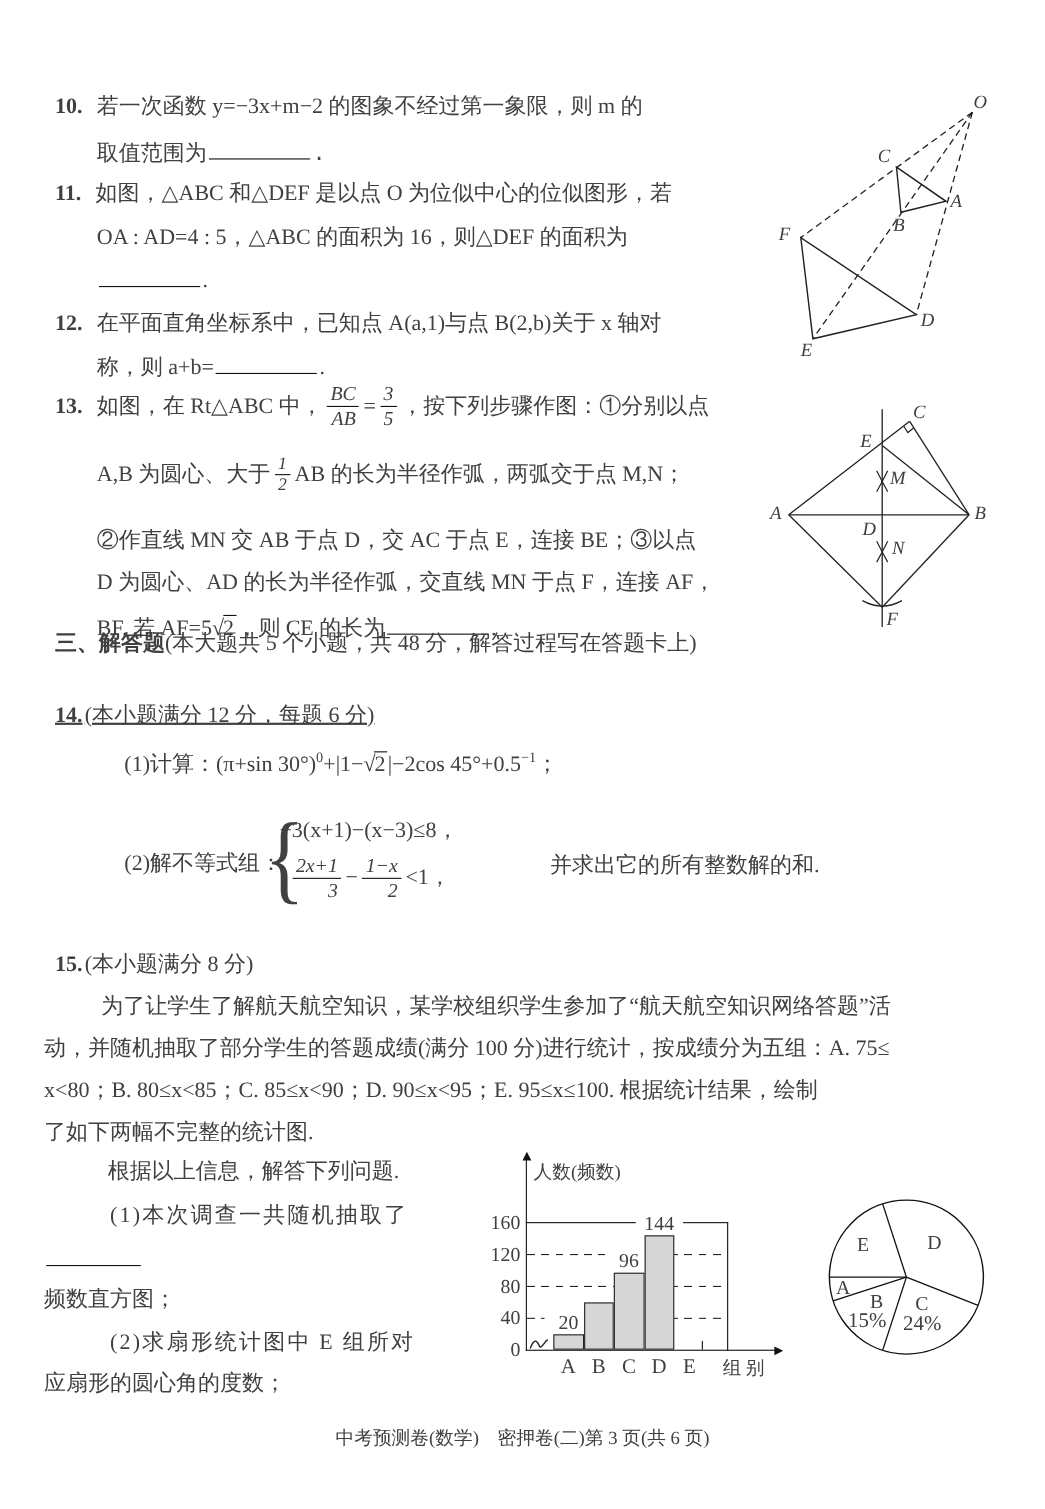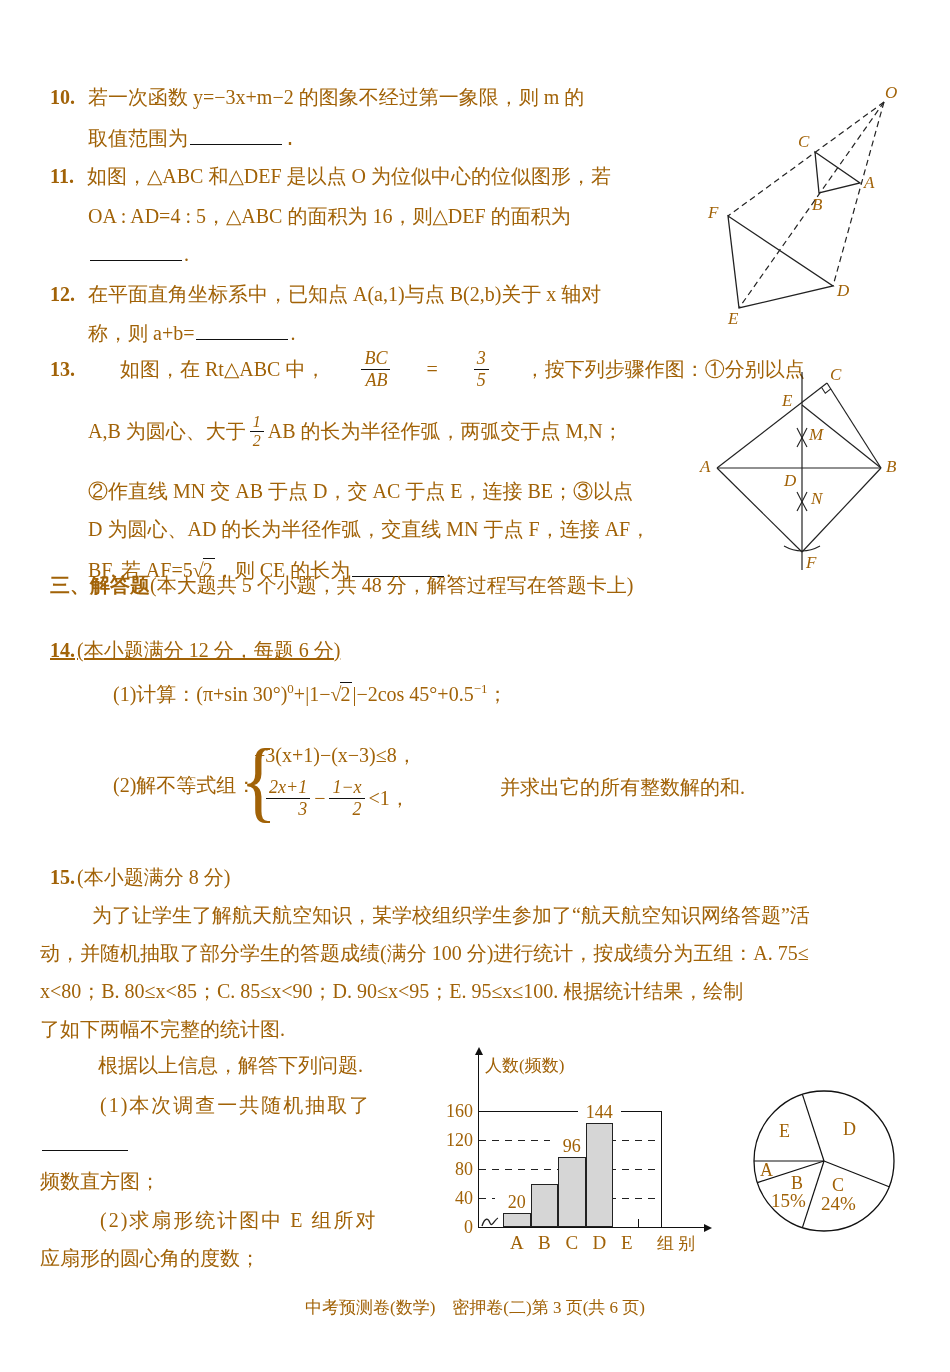--- a/index.html
+++ b/index.html
@@ -1,18 +1,18 @@
 <!DOCTYPE html>
 <html><head>
 <meta charset="utf-8">
 <style>
   html,body{margin:0;padding:0;background:#e8e8e8;}
   .page{
     position:relative;width:950px;height:1372px;background:#ffffff;
-    font-family:"Liberation Serif","DejaVu Serif",serif;color:#a16207;
+    font-family:"Liberation Serif","DejaVu Serif",serif;color:#404040;
     overflow:hidden;margin:0 auto;
   }
   .line{position:absolute;white-space:nowrap;font-size:20px;line-height:26px;}
   .flexline{display:flex;align-items:center;}
   .num{font-weight:bold;margin-right:13px;}
   .bold{font-weight:bold;}
   .blank{display:inline-block;width:92px;height:20px;border-bottom:1.6px solid #111;vertical-align:baseline;margin:0 2px;}
   .blank.w86{width:86px;}
   sup{font-size:13px;}
   .radicand{border-top:1.4px solid #111;padding:0 2px 0 0;margin-left:-1px;}
@@ -80,21 +80,21 @@
     <span class="figlabel" style="left:28px;top:230px;">E</span>
   </div>
 
   <div class="line" style="left:50px;top:281px;">
     <span class="num">12.</span><span>在平面直角坐标系中，已知点 A(a,1)与点 B(2,b)关于 x 轴对</span>
   </div>
   <div class="line" style="left:88px;top:319px;">
     <span>称，则 a+b=</span><span class="blank"></span><span>.</span>
   </div>
 
-  <div class="line flexline" style="left:50px;top:344px;height:50px;gap:32px;">
+  <div class="line flexline" style="left:50px;top:344px;height:50px;">
     <span class="num">13.</span>
     <span>如图，在 Rt△ABC 中，</span>
     <span class="frac">
         <span class="fnum">BC</span>
         <span class="fden">AB</span>
       </span>
     <span>=</span>
     <span class="frac">
         <span class="fnum">3</span>
         <span class="fden">5</span>

